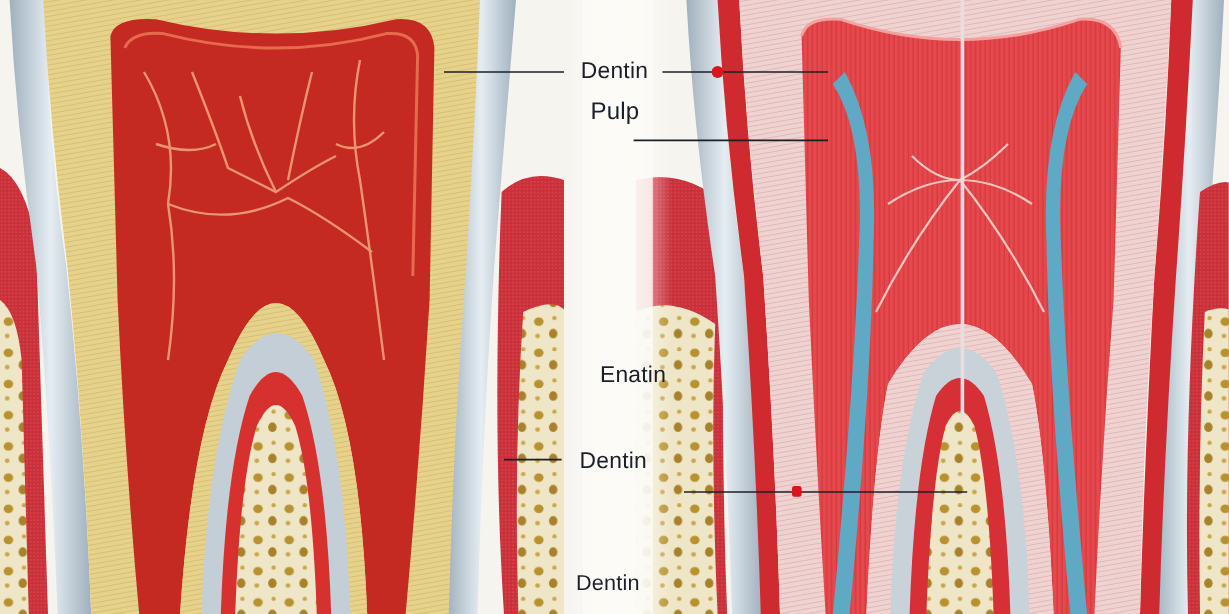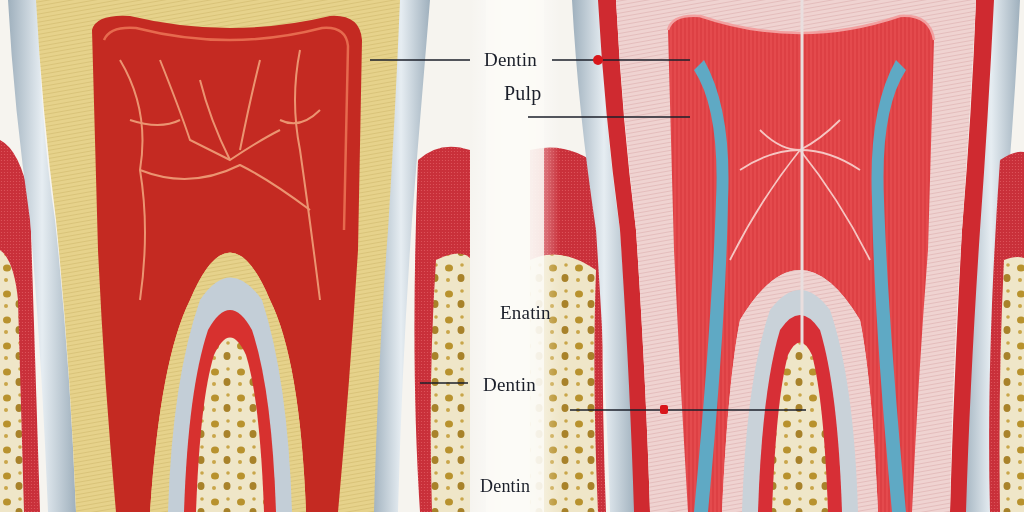--- a/index.html
+++ b/index.html
@@ -1,24 +1,24 @@
 <!DOCTYPE html>
 <html><head>
 <meta charset="utf-8">
 <style>
   html, body { margin: 0; padding: 0; }
   body { width: 1024px; height: 512px; overflow: hidden; background: #f4f1ea; font-family: "DejaVu Sans", sans-serif; position: relative; }
   .stage { position: absolute; left: 0; top: 0; width: 1024px; height: 512px; }
   svg { display: block; }
   .label {
-    position: absolute; font-family: Liberation Serif, serif; color: #1b1f2a;
+    position: absolute; font-family: Liberation Sans, sans-serif; color: #1b1f2a;
     font-size: 19px; letter-spacing: 0.2px; white-space: nowrap; line-height: 1;
   }
   .lbl-dentin-top { left: 484px; top: 50px; }
-  .lbl-pulp { left: 492px; top: 83px; font-size: 20px; margin-left: 12px; }
+  .lbl-pulp { left: 492px; top: 83px; font-size: 20px; }
   .lbl-enatin { left: 500px; top: 303px; }
   .lbl-dentin-mid { left: 483px; top: 375px; }
   .lbl-dentin-bot { left: 480px; top: 477px; font-size: 18px; }
 </style>
 </head>
 <body>
 
 <div class="stage">
   <svg width="1024" height="512" viewBox="0 0 1024 512">
     <defs>

